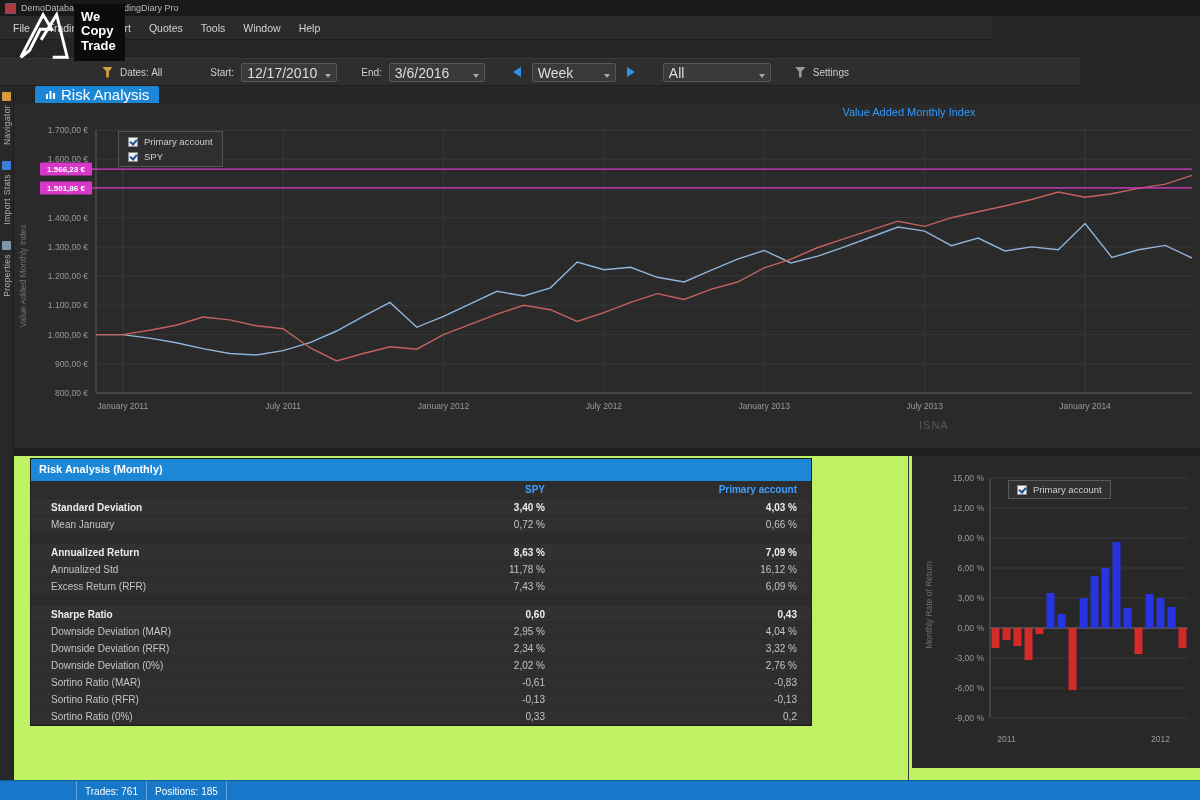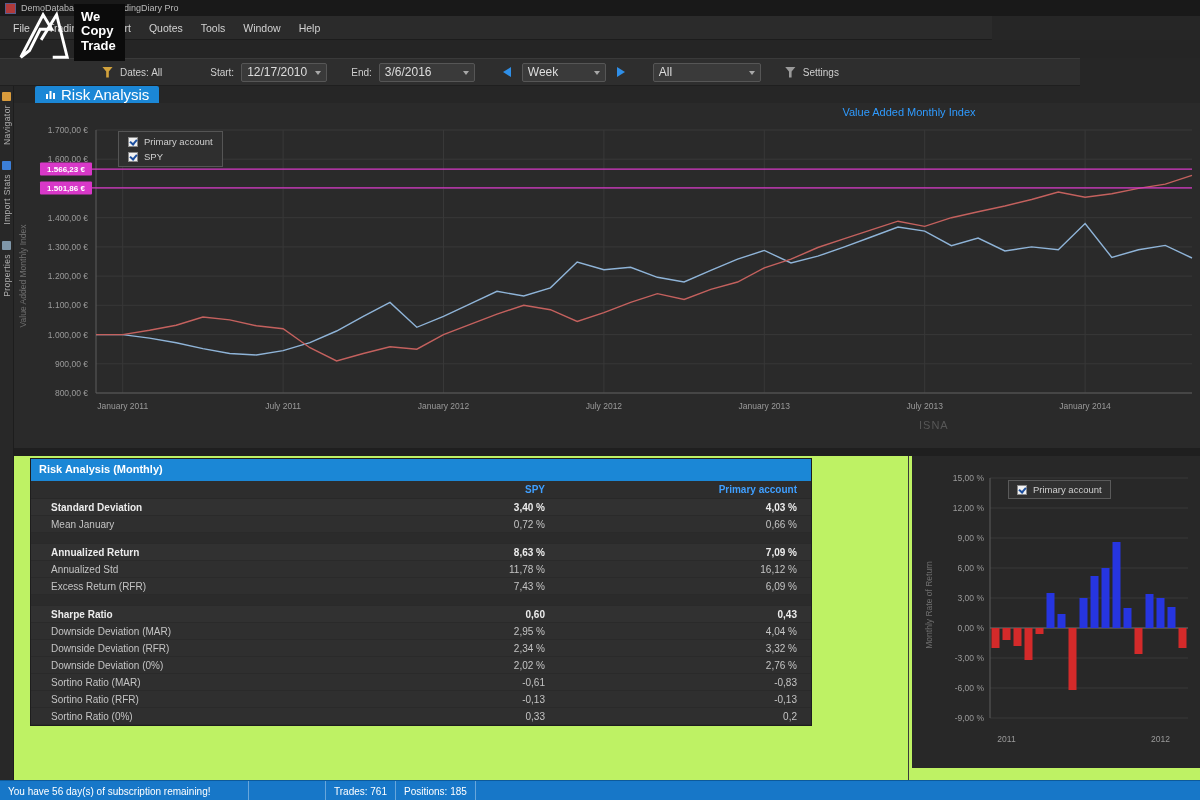--- a/index.html
+++ b/index.html
@@ -17,21 +17,21 @@
     border-bottom:1px solid #1c1c1c;display:flex;align-items:center;padding-left:4px;box-sizing:border-box;}
   .menu-item{padding:3px 9px;font-size:10.5px;color:#d2d2d2;cursor:default;}
   .menu-gap{position:absolute;top:40px;left:0;width:1200px;height:18px;background:#252525;}
 
   
   .toolbar{position:absolute;top:58px;left:0;width:1080px;height:28px;background:#2e2e2e;
     border-top:1px solid #3a3a3a;border-bottom:1px solid #1f1f1f;display:flex;align-items:center;
     gap:7px;padding:0 8px 0 102px;box-sizing:border-box;font-size:10px;color:#cfcfcf;}
   .tb-label{white-space:nowrap;color:#cfcfcf;}
   .combo{height:17px;background:#3a3a3a;border:1px solid #565656;border-radius:2px;color:#ddd;
-    font-size:12px;display:flex;align-items:center;padding:0 5px;gap:8px;white-space:nowrap;}
+    font-size:14px;display:flex;align-items:flex-end;padding:0 5px;gap:8px;white-space:nowrap;}
   .caret{width:0;height:0;border:3.5px solid transparent;border-top:4.5px solid #a8a8a8;margin-top:4px;}
   .funnel{width:11px;height:11px;display:inline-block;background:#d2a23c;
     clip-path:polygon(0 0,100% 0,62% 45%,62% 100%,38% 100%,38% 45%);}
   .funnel.gray{background:#9a9a9a;}
   .nav-arrow{width:16px;height:17px;display:flex;align-items:center;justify-content:center;cursor:default;}
   .tri-left{width:0;height:0;border:5px solid transparent;border-left:0;border-right:8px solid #2f8fe8;}
   .tri-right{width:0;height:0;border:5px solid transparent;border-right:0;border-left:8px solid #2f8fe8;}
   .sp40{width:34px;} .sp16{width:10px;}
 
   
@@ -383,19 +383,18 @@
           <rect x="244.5" y="142.0" width="8.0" height="30.0" fill="#2635e0"></rect>
           <rect x="255.5" y="151.0" width="8.0" height="21.0" fill="#2635e0"></rect>
           <rect x="266.5" y="172.0" width="8.0" height="20.0" fill="#d42a2a"></rect>
           <text class="tk" text-anchor="middle" x="94.5" y="286">2011</text>
           <text class="tk" text-anchor="middle" x="248.5" y="286">2012</text>
         </svg>
     </div>
   </div>
 
   <div class="statusbar">
-    <div class="sb-seg w240">You have 56 day(s) of subscription remaining!</div>
     <div class="sb-seg w70"></div>
     <div class="sb-seg">Trades: 761</div>
     <div class="sb-seg">Positions: 185</div>
   </div>
 
 </div>
 
 </body></html>

